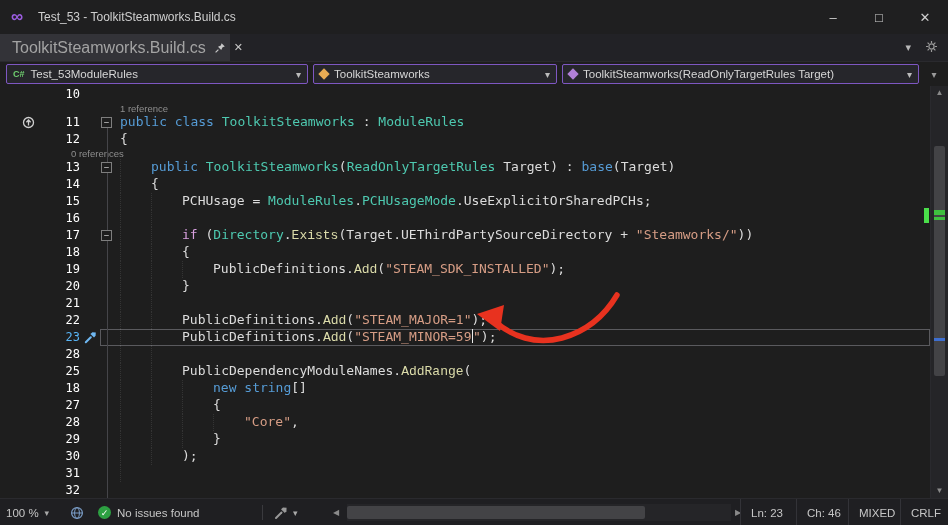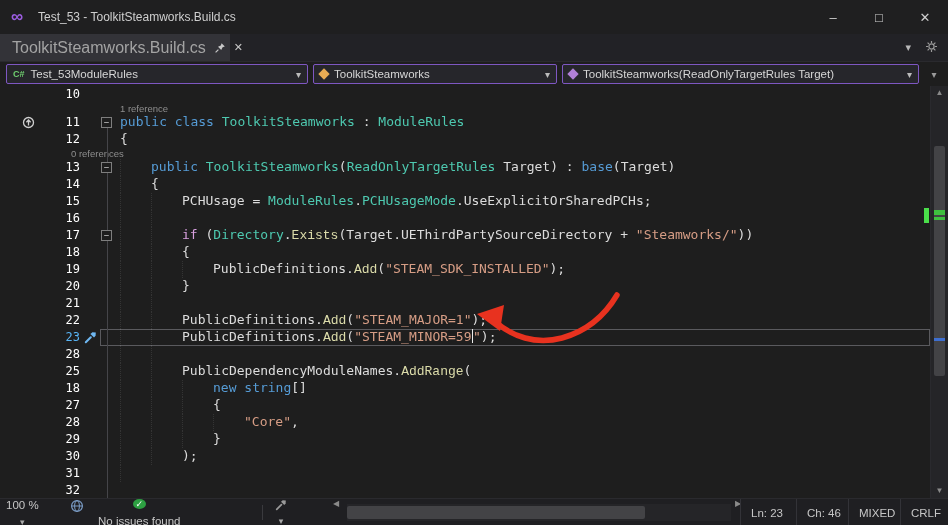--- a/index.html
+++ b/index.html
@@ -63,21 +63,21 @@
   .vs-up{top:0;} .vs-down{bottom:0;}
   .vs-thumb{position:absolute;left:3px;right:3px;top:60px;height:230px;background:#434346;border-radius:2px;}
   .sb-mark{position:absolute;left:3px;right:3px;}
   .sb-green1{top:124px;height:5px;background:#3FBF3F;}
   .sb-green2{top:131px;height:3px;background:#3FBF3F;}
   .sb-caret{top:252px;height:3px;background:#3E6FD0;}
 
   
   .bottombar{position:absolute;left:0;right:0;bottom:0;height:27px;background:#1F1F22;border-top:1px solid #2A2A2E;
              font-size:11.5px;color:#C6C6C6;}
-  .bb{position:absolute;top:0;height:27px;display:flex;align-items:center;flex-direction:column;}
+  .bb{position:absolute;top:0;height:27px;display:flex;align-items:center;}
   .bb-zoom{left:6px;gap:6px;}
   .bb-globe{left:70px;}
   .bb-health{left:98px;gap:6px;}
   .ok-circle{width:13px;height:13px;border-radius:50%;background:#2DA042;color:#FFFFFF;font-size:9px;
              display:flex;align-items:center;justify-content:center;}
   .bb-div{left:262px;top:6px;height:15px;border-left:1px solid #3A3A3E;position:absolute;}
   .bb-tools{left:274px;gap:5px;}
   .bb-chev{font-size:9px;color:#AAAAAA;}
   .h-arrow{color:#8A8A8A;font-size:8px;}
   .bb-larr{left:333px;} .bb-rarr{left:735px;}

